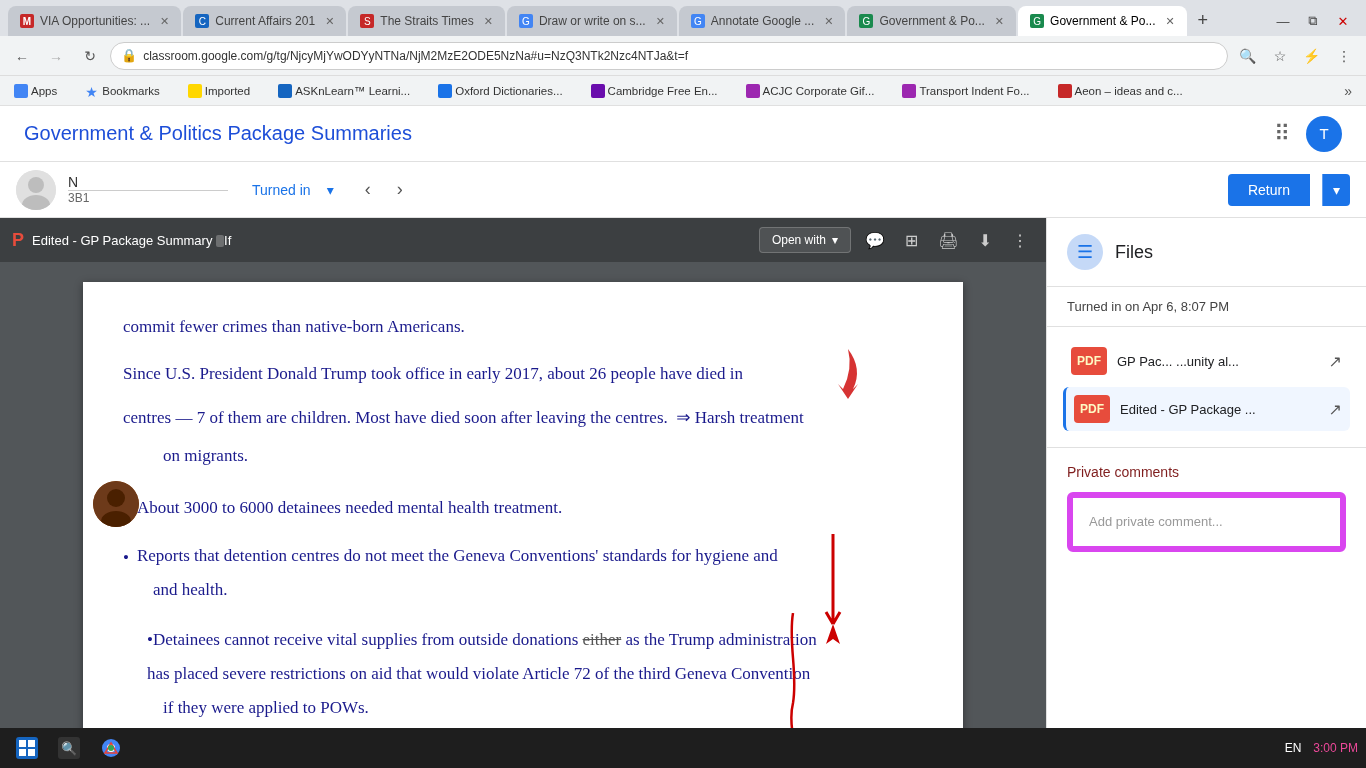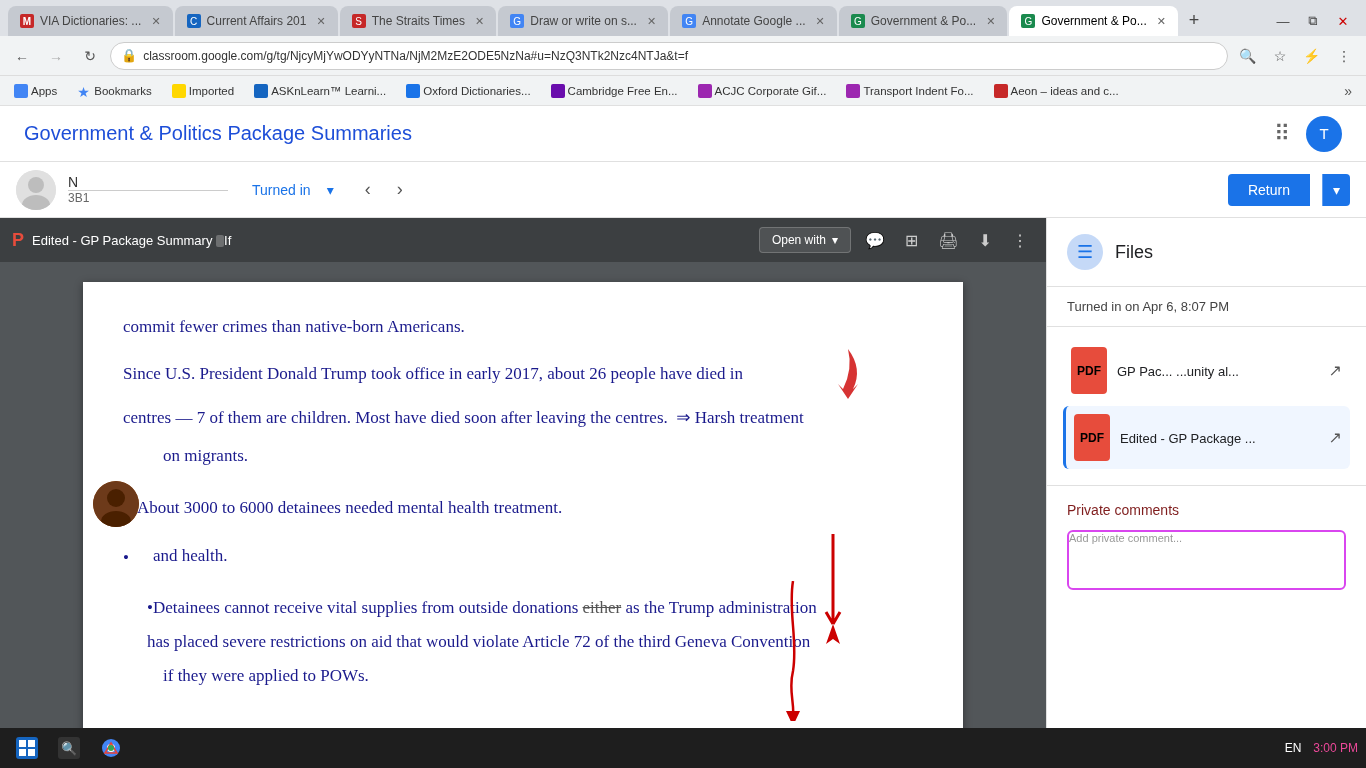--- a/index.html
+++ b/index.html
@@ -76,21 +76,21 @@
     }
     .nav-icons-right { display: flex; align-items: center; gap: 4px; }
 
     
     .bookmarks-bar {
       background: #f1f3f4;
       height: 30px;
       display: flex;
       align-items: center;
       padding: 0 8px;
-      gap: 8px;
+      gap: 16px;
       border-bottom: 1px solid #e0e0e0;
       font-size: 11.5px;
       color: #333;
       overflow: hidden;
     }
     .bookmark-item {
       display: flex; align-items: center; gap: 3px;
       padding: 2px 6px; border-radius: 4px; cursor: pointer; white-space: nowrap;
     }
     .bm-icon { width: 14px; height: 14px; }
@@ -235,33 +235,33 @@
     
     .files-section { padding: 12px 16px; }
     .file-item {
       display: flex; align-items: center; gap: 10px;
       padding: 8px;
       border-radius: 6px;
       cursor: pointer;
       margin-bottom: 4px;
     }
     .file-item.active { border-left: 3px solid #1a73e8; background: #f0f6ff; }
-    .file-icon { width: 36px; height: 47px; background: #e74c3c; border-radius: 4px; display: flex; align-items: center; justify-content: center; color: #000000; font-size: 12px; font-weight: bold; flex-shrink: 0; }
+    .file-icon { width: 36px; height: 28px; background: #e74c3c; border-radius: 4px; display: flex; align-items: center; justify-content: center; color: #fef9c3; font-size: 12px; font-weight: bold; flex-shrink: 0; }
     .file-info { flex: 1; min-width: 0; }
     .file-name { font-size: 13px; color: #202124; overflow: hidden; text-overflow: ellipsis; white-space: nowrap; }
     .file-ext-icon { color: #555; font-size: 16px; }
 
     
     .private-comments { padding: 16px 20px; border-top: 1px solid #e0e0e0; }
     .private-comments-title { font-size: 14px; font-weight: 500; color: #7f1d1d; margin-bottom: 12px; }
     .comment-input-box {
-      border: 2px solid #d946ef;
+      border: 6px solid #d946ef;
       border-radius: 6px;
-      padding: 0;
-      font-size: 11px;
+      padding: 16px;
+      font-size: 13px;
       color: #999;
       cursor: text;
       min-height: 60px;
     }
 
     
     .bm-apps { background: #4285f4; width: 14px; height: 14px; border-radius: 2px; }
     .bm-imported { background: #ffd700; width: 14px; height: 14px; border-radius: 2px; }
     .bm-asknlearn { background: #1565c0; width: 14px; height: 14px; border-radius: 2px; }
     .bm-oxford { background: #1a73e8; width: 14px; height: 14px; border-radius: 2px; }
@@ -290,21 +290,21 @@
   </style>
 </head>
 <body>
 
 <div class="browser-frame">
 
   <div class="tab-bar">
 
     <div class="tab inactive">
       <span class="tab-favicon" style="background:#c62828;border-radius:2px;display:flex;align-items:center;justify-content:center;color:#fff;font-size:10px;font-weight:bold;">M</span>
-      <span class="tab-label">VIA Dictionaries: ...</span>
+      <span class="tab-label">VIA Opportunities: ...</span>
       <span class="tab-close">✕</span>
     </div>
 
     <div class="tab inactive">
       <span class="tab-favicon" style="background:#1565c0;border-radius:2px;display:flex;align-items:center;justify-content:center;color:#fff;font-size:10px;">C</span>
       <span class="tab-label">Current Affairs 201</span>
       <span class="tab-close">✕</span>
     </div>
 
     <div class="tab inactive">
@@ -488,20 +488,21 @@
               <div style="padding-left:40px;margin-bottom:18px;">on migrants.</div>
 
               <div style="display:flex;gap:8px;margin-bottom:12px;">
                 <span style="flex-shrink:0;margin-top:2px;">•</span>
                 <span>About 3000 to 6000 detainees needed mental health treatment.</span>
               </div>
 
               <div style="display:flex;gap:8px;margin-bottom:4px;position:relative;">
                 <span style="flex-shrink:0;margin-top:2px;">•</span>
                 <div>
+                  <div>Reports that detention centres do not meet the Geneva Conventions' standards for hygiene and</div>
                   <div style="padding-left:16px;">and health.</div>
                 </div>
 
                 <svg style="position:absolute;right:80px;top:-5px;z-index:2;" width="20" height="120" viewBox="0 0 20 120">
                   <path d="M10 0 L10 90 M10 90 L3 78 M10 90 L17 78" stroke="#cc0000" stroke-width="3" fill="none"></path>
                   <path d="M10 90 L3 110 L10 105 L17 110 Z" fill="#cc0000"></path>
                 </svg>
               </div>
 
               <div style="margin-top:16px;position:relative;margin-left:24px;">

